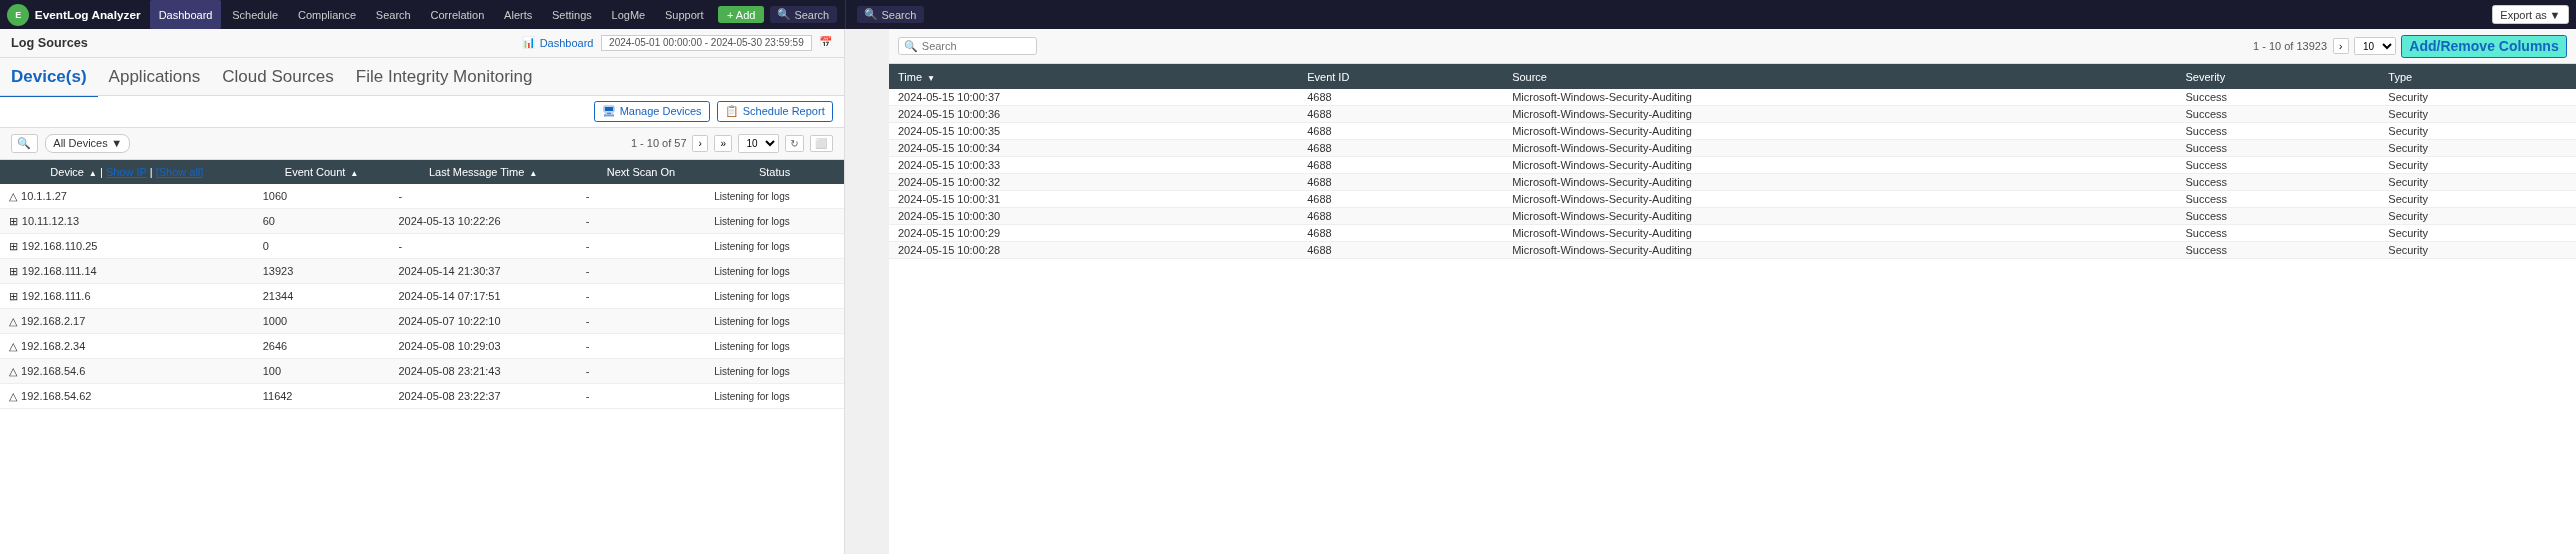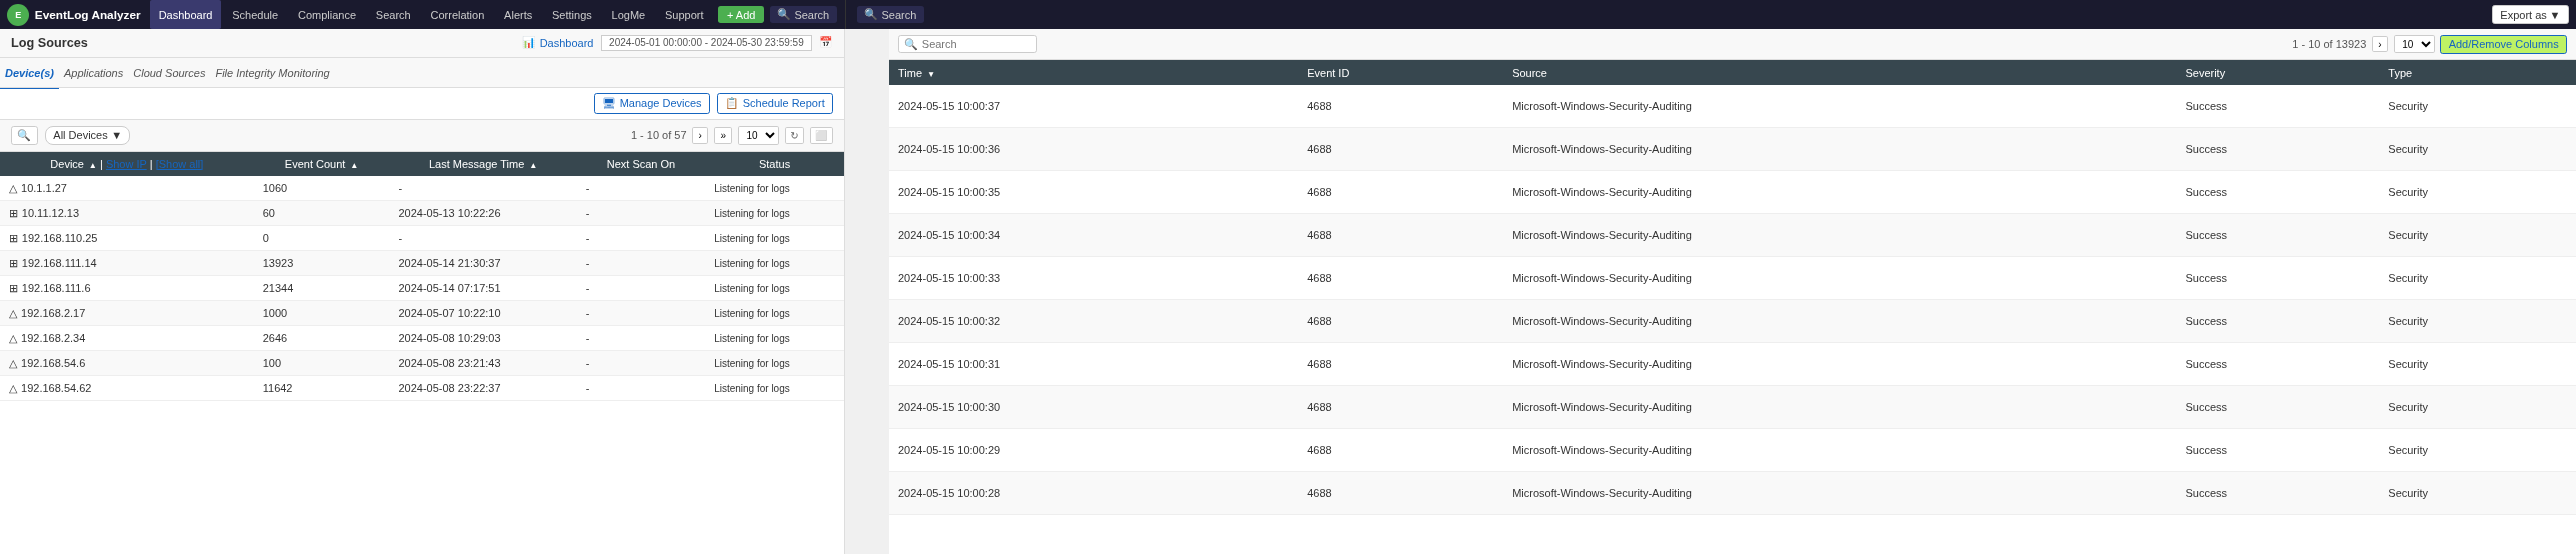--- a/index.html
+++ b/index.html
@@ -126,27 +126,26 @@
       cursor: pointer;
     }
 
     
     .tabs {
       display: flex;
       border-bottom: 1.8px solid #ddd;
       background: #f8f8f8;
     }
     .tab {
-      padding: 9px 5px;
+      padding: 9px 11px;
       cursor: pointer;
       color: #555;
-      font-size: 11px;
+      font-size: 17px;
       border-bottom: 1.8px solid transparent;
       margin-bottom: -1.8px;
-      font-style: italic;
     }
     .tab.active {
       color: #1565c0;
       border-bottom: 1.8px solid #1565c0;
       font-weight: bold;
     }
 
     
     .toolbar {
       display: flex;
@@ -307,26 +306,27 @@
       border: 0.9px solid #ccc;
       background: #fff;
       padding: 2.7px 7.3px;
       cursor: pointer;
       border-radius: 2.7px;
       font-size: 11px;
       color: #333;
     }
     .add-remove-btn {
       border: 0.9px solid #1565c0;
-      background: #bef264;
+      background: #5eead4;
       padding: 2.7px 7.3px;
       cursor: pointer;
       border-radius: 2.7px;
-      font-size: 11px;
+      font-size: 14px;
       color: #1565c0;
+      font-weight: bold;
     }
 
     
     .right-table {
       width: 100%;
       border-collapse: collapse;
       font-size: 11px;
     }
     .right-table thead tr {
       background: #37474f;
@@ -338,21 +338,21 @@
       text-align: left;
       font-weight: normal;
       white-space: nowrap;
       cursor: pointer;
     }
     .right-table tbody tr {
       border-bottom: 0.9px solid #eee;
     }
     .right-table tbody tr:nth-child(even) { background: #f9f9f9; }
     .right-table tbody td {
-      padding: 15px 9px;
+      padding: 2px 9px;
       color: #333;
     }
     .success-badge {
       color: #4caf50;
     }
 
     
     .full-top {
       display: flex;
       height: 29px;

